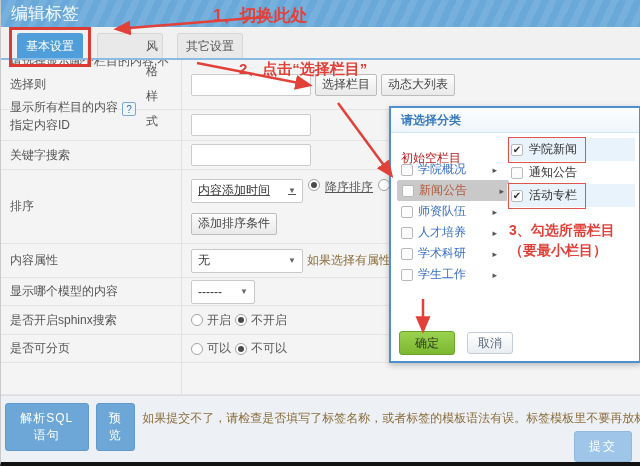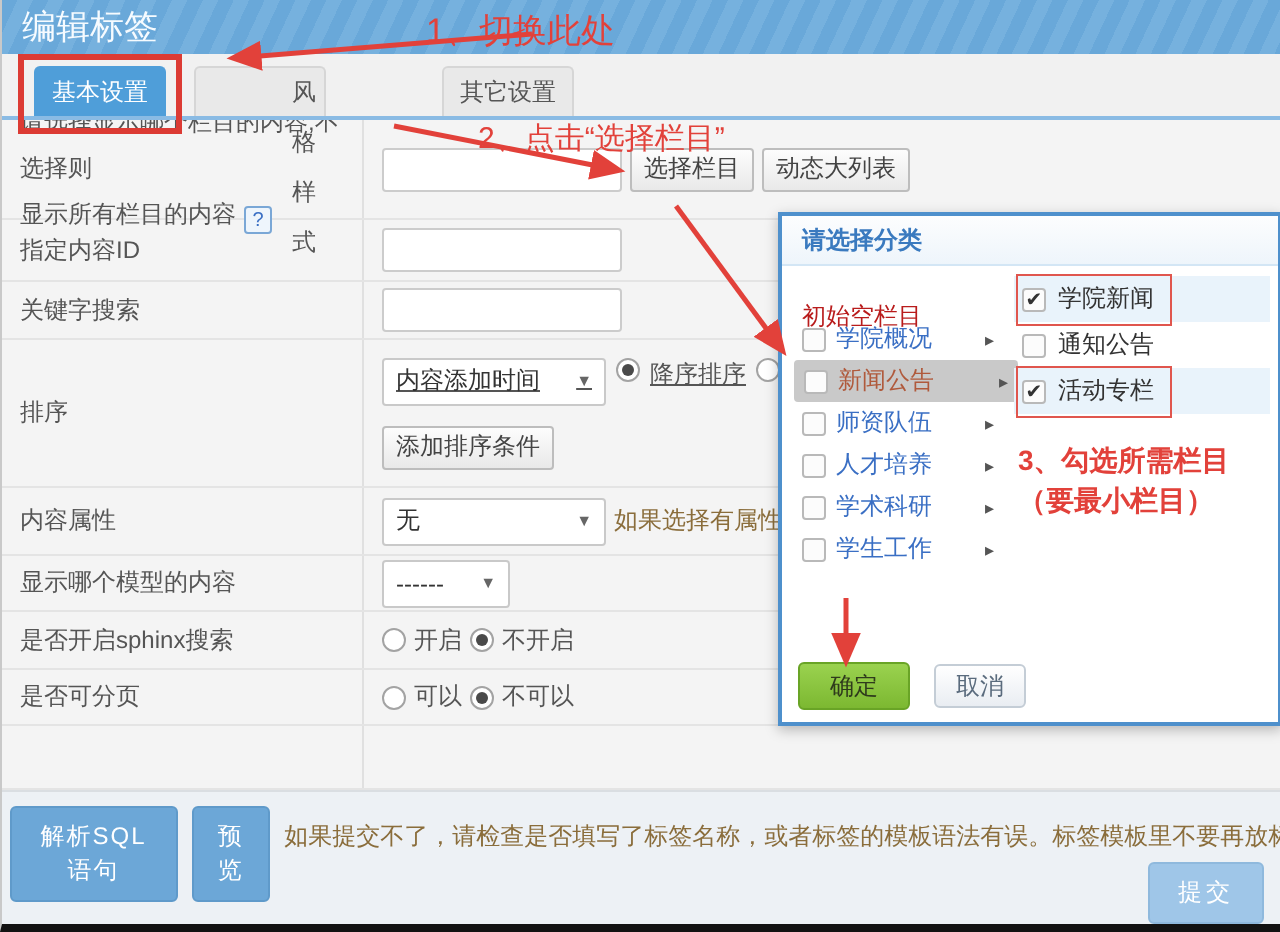--- a/index.html
+++ b/index.html
@@ -15,21 +15,21 @@
     background:repeating-linear-gradient(115deg,#69a8d9 0 7px,#76b1de 7px 14px);
   }
   
   .tabstrip { height:33px; background:#f1f1f1; border-bottom:2px solid #8abbe4; position:relative; }
   .tab {
     position:absolute; bottom:0; height:25px; width:66px; line-height:25px; text-align:center;
     background:#e9e9e9; border:1px solid #d6d6d6; border-bottom:none; border-radius:3px 3px 0 0;
     color:#555; cursor:pointer;
   }
   .tab.active { background:#4f9ed9; border-color:#4f9ed9; color:#fff; }
-  .tab1{left:16px;} .tab2{left:96px;padding-left:44px;} .tab3{left:176px;margin-left:44px;}
+  .tab1{left:16px;} .tab2{left:96px;padding-left:44px;} .tab3{left:176px;}
   
   .form { background:#f4f4f4; }
   .row { display:flex; border-bottom:1px solid #e4e4e4; }
   .lbl { width:181px; border-right:1px solid #e0e0e0; padding:0 6px 0 9px; color:#555;
          display:flex; flex-direction:column; justify-content:center; line-height:1.9; }
   .ctl { flex:1; padding-left:9px; display:flex; align-items:center; gap:4px; }
   .r1{height:50px;} .r2{height:31px;} .r3{height:29px;} .r4{height:74px;}
   .r5{height:34px;} .r6{height:28px;} .r7{height:29px;} .r8{height:28px;} .r9{height:32px;}
   .inp { width:120px; height:22px; border:1px solid #cccccc; border-radius:2px; background:#fff; padding:0 4px; font-size:12px; }
   .btn-plain {
@@ -79,21 +79,21 @@
   .pr-item .plabel { color:#333; cursor:pointer; }
   .pr-item.flag::after { content:""; position:absolute; left:1px; top:-1px; width:76px; height:24px;
                          border:1px solid #e0564e; pointer-events:none; }
   .pfoot { position:absolute; left:8px; bottom:6px; display:flex; align-items:center; gap:12px; }
   .btn-ok { width:56px; height:24px; background:linear-gradient(#9ad24f,#7cb831); border:1px solid #69a426;
             border-radius:3px; color:#2f3b1c; font-size:12px; cursor:pointer; font-family:"Liberation Sans",sans-serif;}
   .btn-cancel { width:46px; height:22px; background:linear-gradient(#ffffff,#e9edf2); border:1px solid #c4cdd6;
                 border-radius:3px; color:#5a6b7d; font-size:12px; cursor:pointer; font-family:"Liberation Sans",sans-serif;}
   
   .ann-svg { position:absolute; left:0; top:0; z-index:50; pointer-events:none; }
-  .ann-text { position:absolute; color:#e2413a; font-weight:normal; z-index:50; pointer-events:none; }
+  .ann-text { position:absolute; color:#e2413a; font-weight:bold; z-index:50; pointer-events:none; }
   .s1 { left:212px; top:4px; font-size:17px; }
   .s2 { left:238px; top:60px; font-size:15px; }
   .s3 { margin-top:13px; color:#e2413a; font-weight:bold; font-size:14px; line-height:1.45; padding-left:2px;}
   .tabrect { position:absolute; left:8px; top:27px; width:82px; height:40px; border:3px solid #dc3b34; z-index:45; pointer-events:none; }
 </style>
 </head>
 <body>
 
 <div class="page">
 

